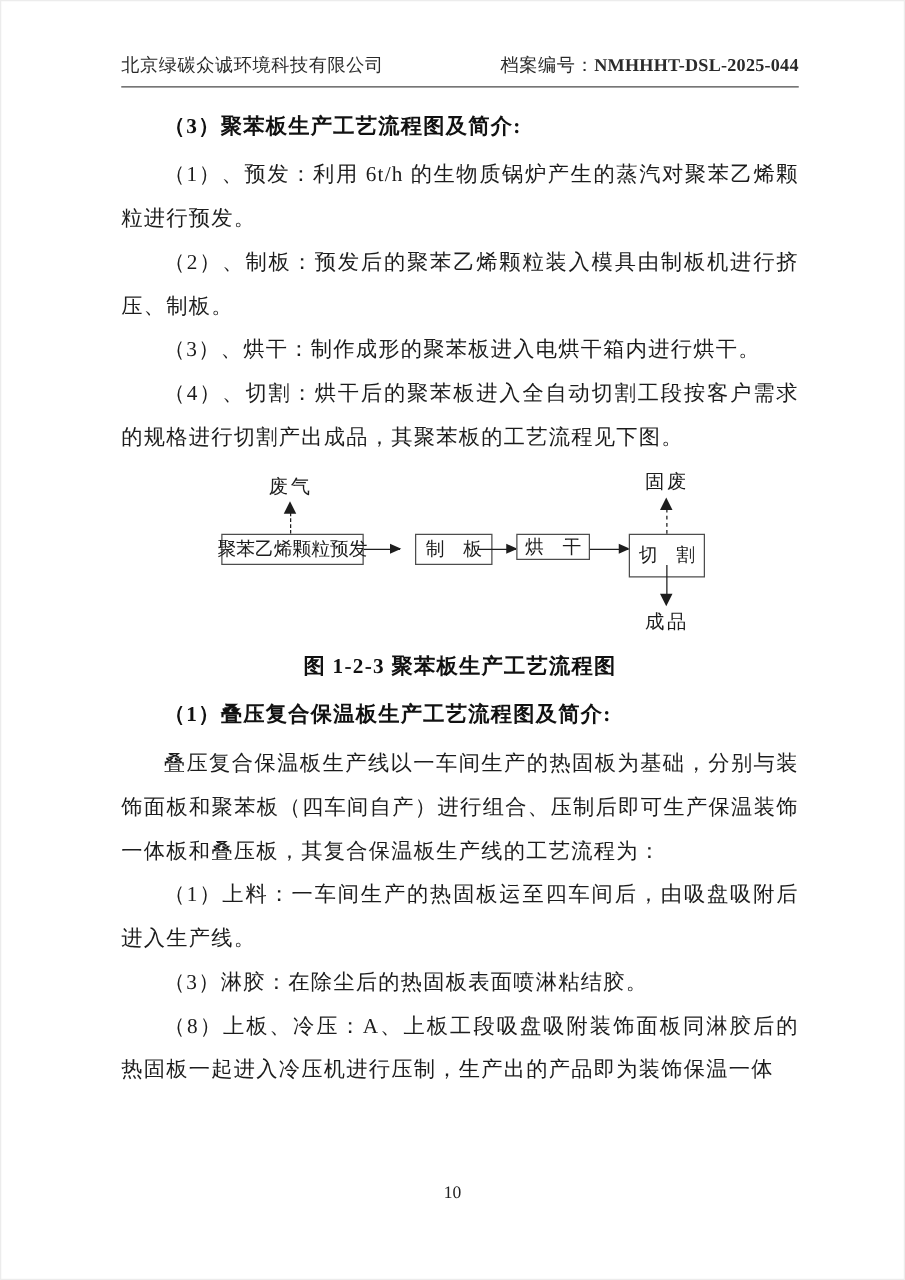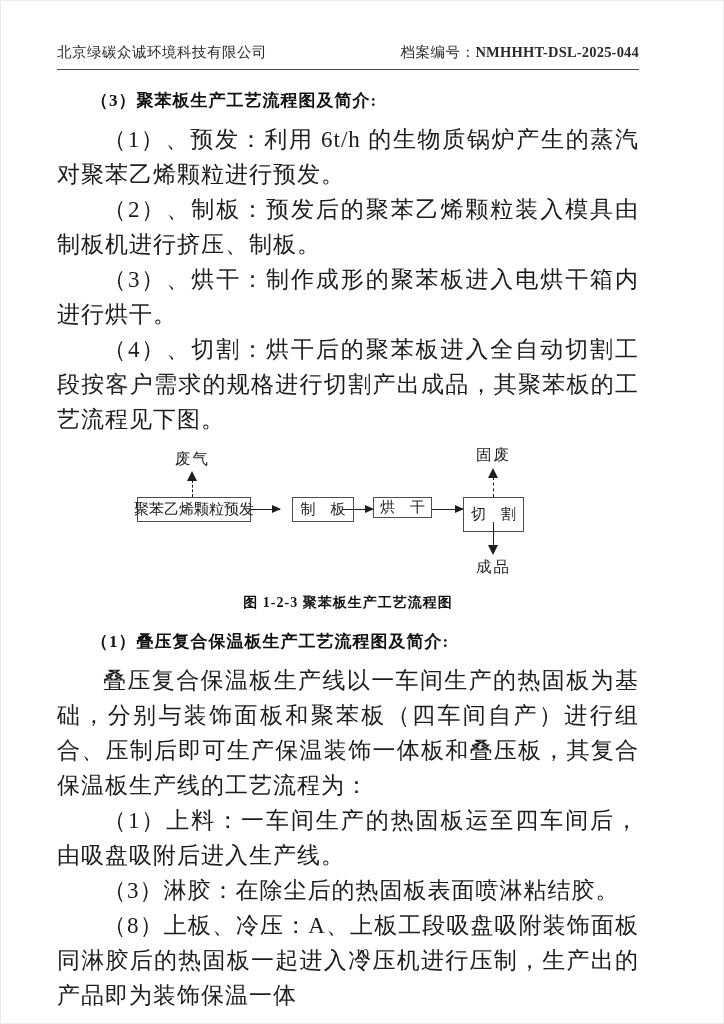--- a/index.html
+++ b/index.html
@@ -7,58 +7,58 @@
   body {
     width: 724px; height: 1024px;
     background: #ffffff;
     font-family: "Liberation Serif", "DejaVu Serif", serif;
   }
   .page {
     position: relative;
     width: 724px; height: 1024px;
     background: #ffffff;
     border: 1px solid #ececec;
-    padding: 42px 84px 0 56px;
+    padding: 42px 84px 0 96px;
     color: #212121;
   }
   
   .header {
     display: flex;
     justify-content: space-between;
     align-items: flex-end;
     font-size: 14.5px;
     letter-spacing: 0.5px;
     color: #2a2a2a;
     padding-bottom: 7px;
     border-bottom: 1.6px solid #4a4a4a;
   }
   .header .file-no b { font-weight: bold; letter-spacing: 0.2px; }
   
   .content { padding-top: 10px; }
   .para {
-    font-size: 23px;
+    font-size: 17px;
     line-height: 35px;
     text-align: justify;
     text-indent: 2em;
     letter-spacing: 1px;
     margin: 0;
     color: #1c1c1c;
   }
   .heading {
     font-weight: bold;
     font-size: 17px;
     line-height: 38px;
     text-indent: 2em;
     letter-spacing: 1px;
     margin: 2px 0 2px 0;
     color: #111;
   }
   .caption {
     font-weight: bold;
-    font-size: 14px;
+    font-size: 17px;
     line-height: 36px;
     text-align: center;
     letter-spacing: 1px;
     margin: 0;
     color: #111;
   }
   
   .flowchart {
     position: relative;
     height: 142px;

